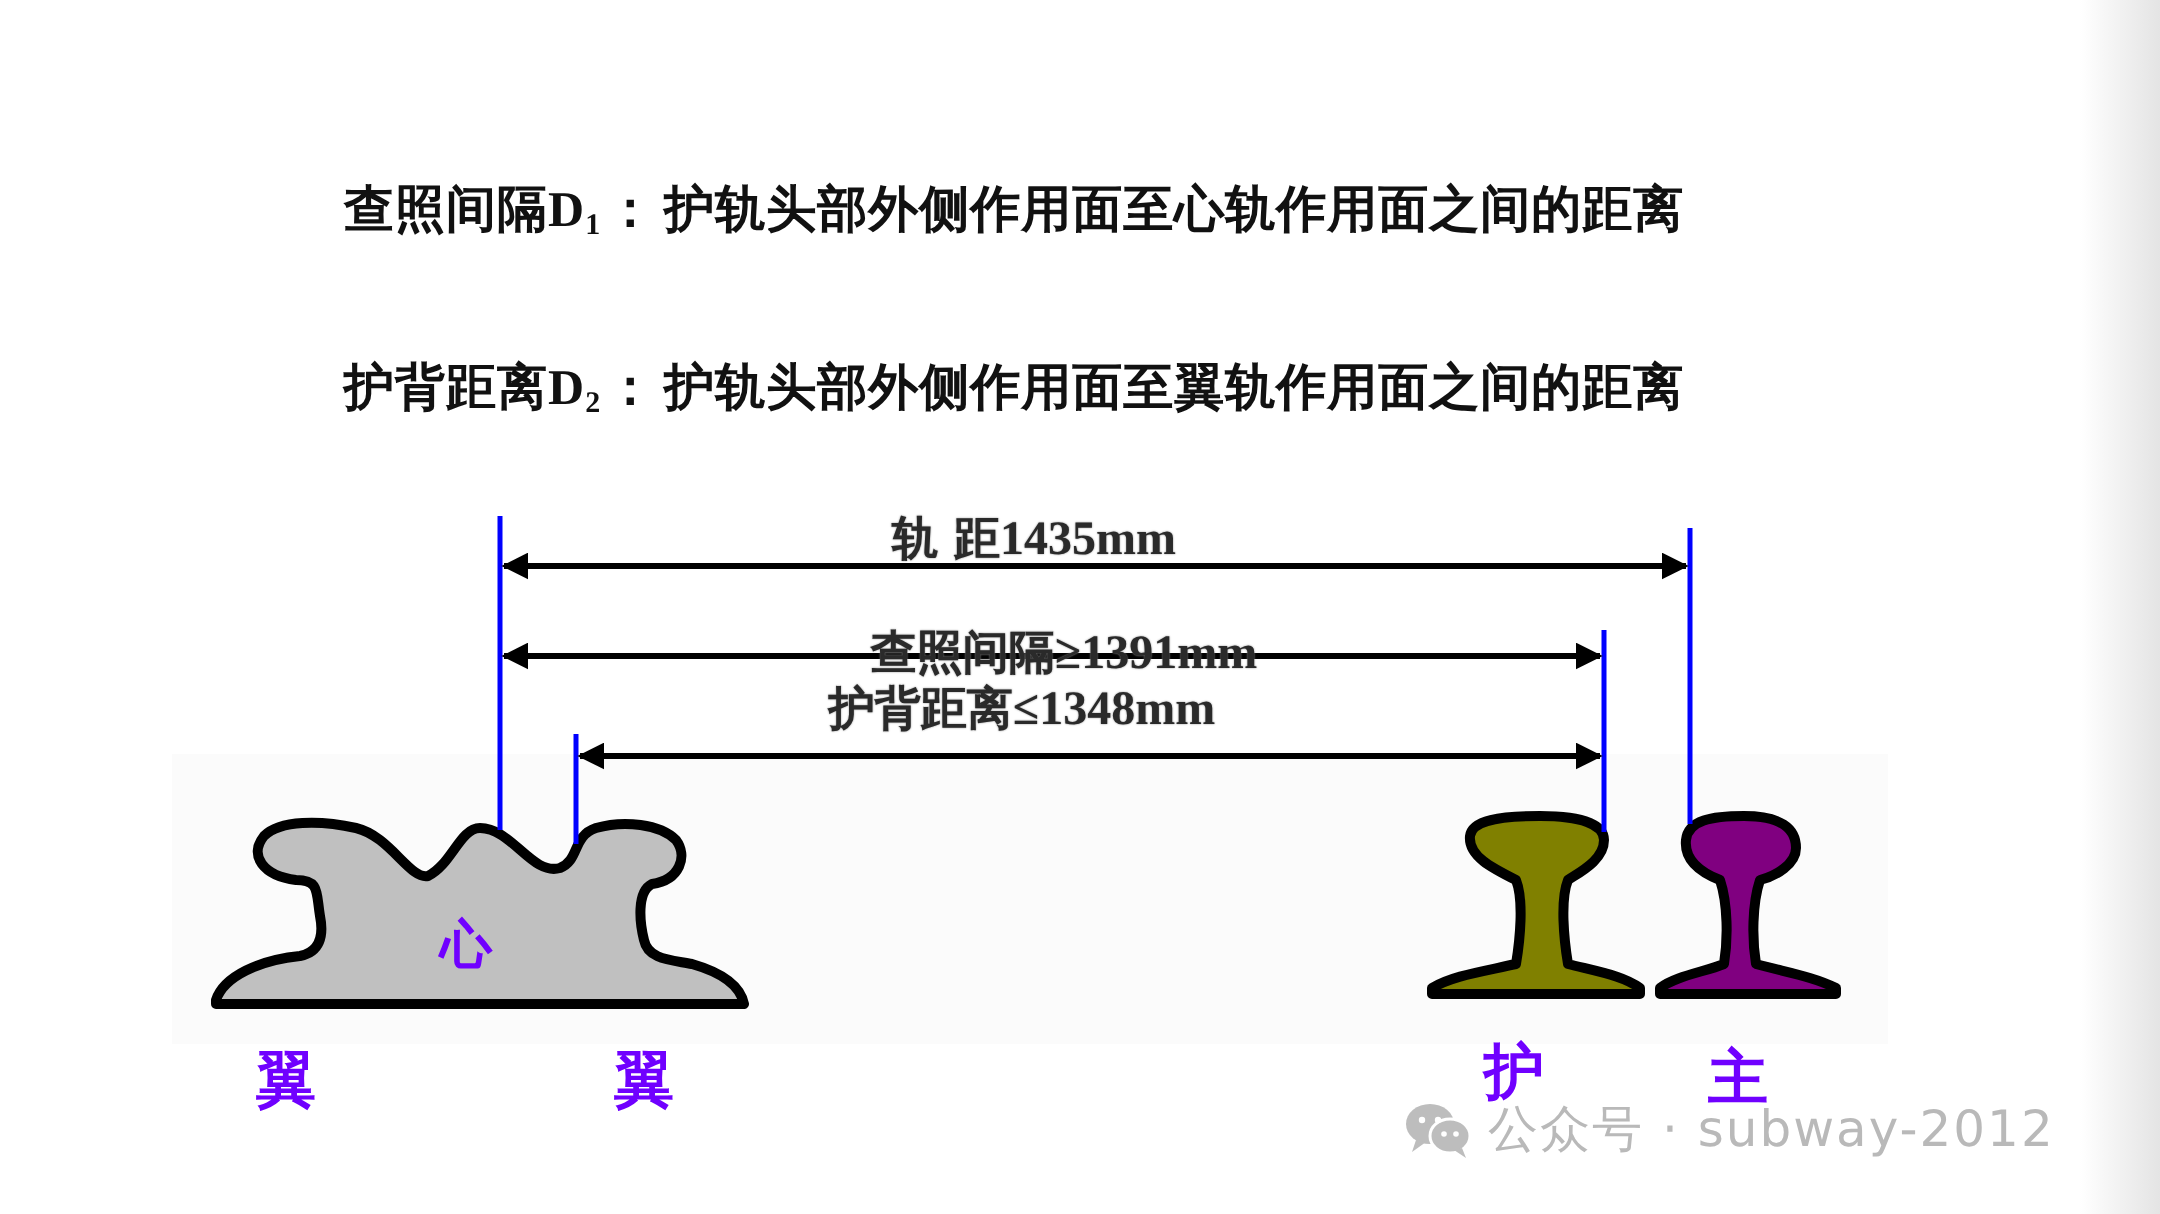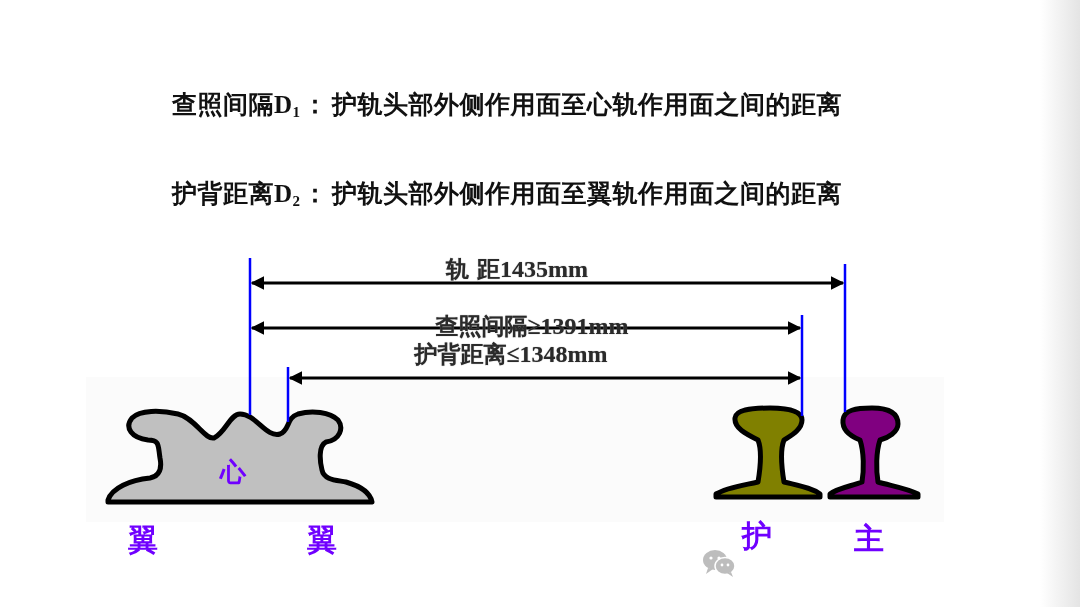--- a/index.html
+++ b/index.html
@@ -155,13 +155,14 @@
   <svg width="34" height="30" viewBox="0 0 34 30">
     <ellipse cx="13" cy="12" rx="12" ry="10" fill="#bdbdbd"></ellipse>
     <path d="M6,20 L4,26 L11,21 z" fill="#bdbdbd"></path>
     <ellipse cx="23" cy="18" rx="10" ry="8.5" fill="#bdbdbd" stroke="#fff" stroke-width="1.5"></ellipse>
     <path d="M29,24 L31,29 L25,25 z" fill="#bdbdbd"></path>
     <circle cx="9" cy="10" r="1.6" fill="#fff"></circle>
     <circle cx="17" cy="10" r="1.6" fill="#fff"></circle>
     <circle cx="20" cy="17" r="1.4" fill="#fff"></circle>
     <circle cx="26" cy="17" r="1.4" fill="#fff"></circle>
   </svg>
+  <span>公众号 · subway-2012</span>
 </div>
 
 </body></html>

